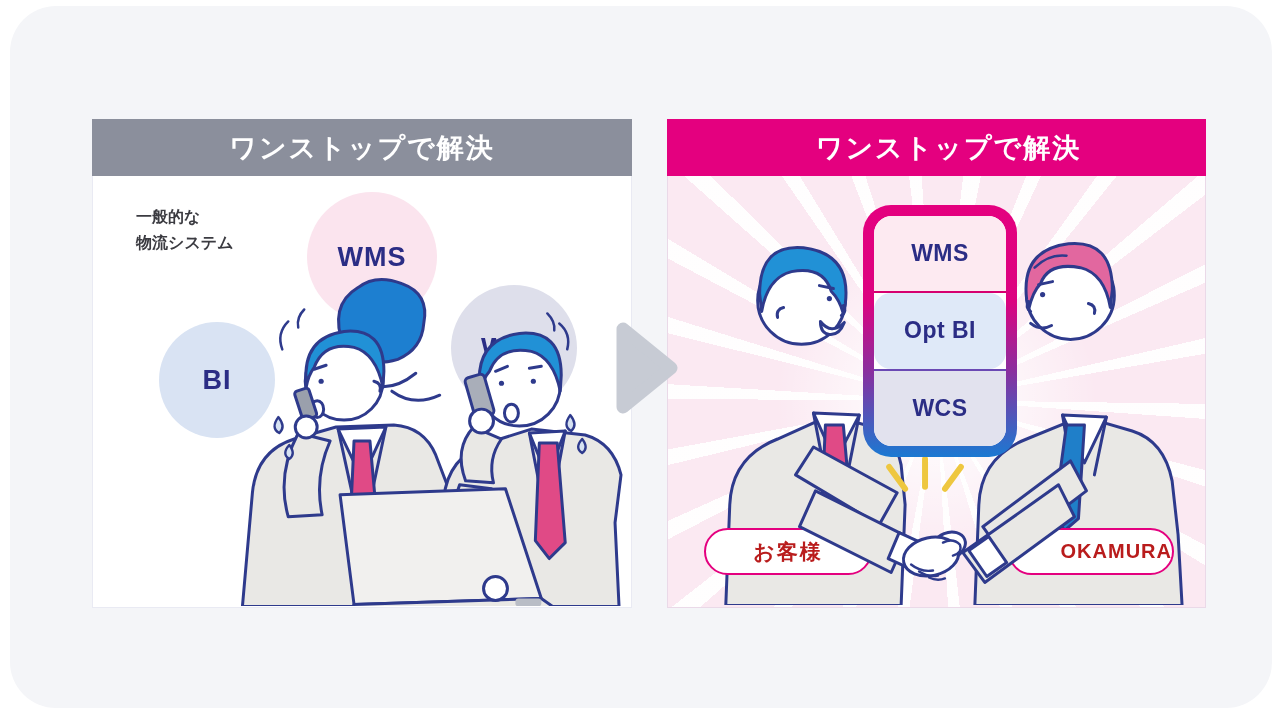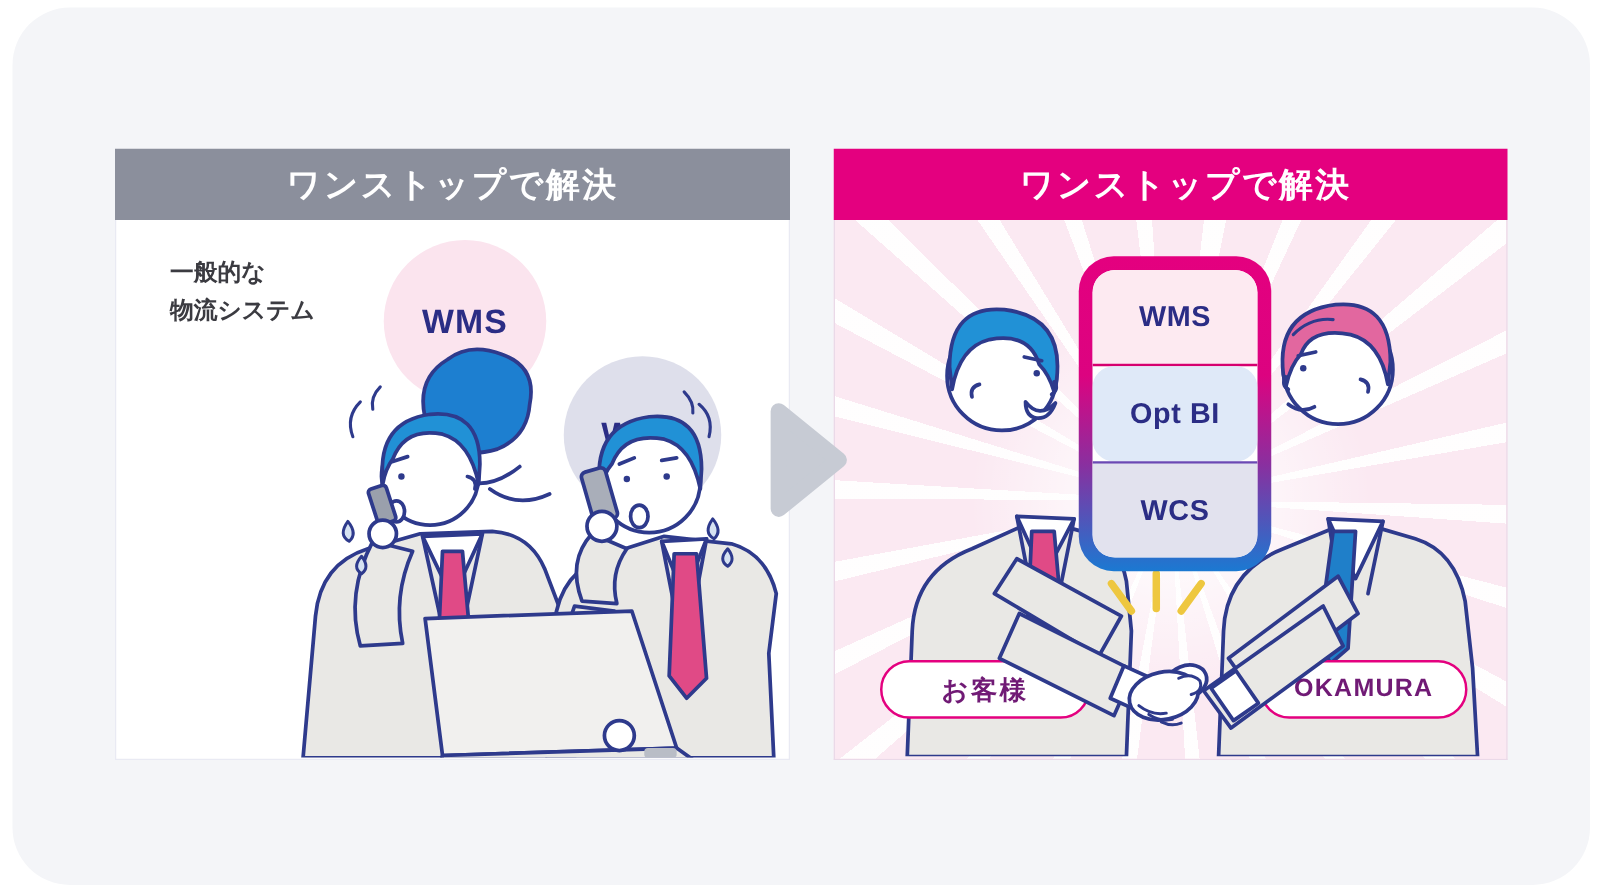--- a/index.html
+++ b/index.html
@@ -22,21 +22,21 @@
 
   
   .rays { position:absolute; inset:0;
           background:
             radial-gradient(circle at 50% 52%, rgba(255,255,255,.9) 0 9%, rgba(255,255,255,0) 46%),
             repeating-conic-gradient(from 8deg at 50% 52%,
                rgba(255,255,255,.95) 0deg 3.2deg, rgba(255,255,255,0) 3.2deg 13.8deg),
             #fbe9f2; }
 
   
-  .caption { position:absolute; left:43px; top:28px; font-size:19px; font-weight:bold;
+  .caption { position:absolute; left:43px; top:28px; font-size:16px; font-weight:bold;
              color:#3b3b41; line-height:1.6; z-index:3; }
 
   
   .bubble { position:absolute; border-radius:50%; display:flex; align-items:center;
             justify-content:center; font-weight:bold; color:#2b2d85; font-size:27px;
             letter-spacing:1px; z-index:1; }
   .bubble-wms { left:214px; top:16px;  width:130px; height:130px; background:#fbe4ee; }
   .bubble-bi  { left:66px;  top:146px; width:116px; height:116px; background:#d9e3f3; }
   .bubble-wcs { left:358px; top:109px; width:126px; height:126px; background:#dedfeb; }
 
@@ -57,40 +57,43 @@
   .sol-row.wms  { background:#fdeaf1; }
   .sol-row.opt  { background:#dfe9f8;border-radius:17px; }
   .sol-row.wcs  { background:#e2e2ee; }
   .sol-div { height:2px; }
   .sol-div.d1 { background:#d6006f; }
   .sol-div.d2 { background:#6b49b4; }
 
   
   .pill { position:absolute; top:352px; height:47px; background:#ffffff;
           border:2.5px solid #e4007f; border-radius:25px; display:flex; align-items:center;
-          justify-content:center; color:#701a75; font-weight:bold; z-index:4; }
+          justify-content:center; color:#b91c1c; font-weight:bold; z-index:4; }
   .pill-customer { left:36px;  width:168px; font-size:21px; letter-spacing:2px; }
-  .pill-vendor   { left:340px; width:166px; font-size:20px; letter-spacing:1px; }
+  .pill-vendor   { left:340px; width:166px; font-size:20px; letter-spacing:1px;justify-content:flex-end; }
 </style>
 </head>
 <body>
 
 <div class="canvas">
 
   <div class="panel panel-left">
     <div class="panel-header gray">ワンストップで解決</div>
     <div class="panel-body">
 
       <div class="caption">
         <span>一般的な</span><br>
         <span>物流システム</span>
       </div>
 
       <div class="bubble bubble-wms">
         <span>WMS</span>
+      </div>
+      <div class="bubble bubble-bi">
+        <span>BI</span>
       </div>
       <div class="bubble bubble-wcs">
         <span>WCS</span>
       </div>
 
       <svg class="ill" viewBox="0 0 540 432">
         <g stroke="#2e3a8c" stroke-width="3" stroke-linecap="round" stroke-linejoin="round">
 
           <path d="M252 172 Q236 130 266 112 Q284 98 310 108 Q338 118 332 148 Q330 174 306 184 Q272 194 252 172 Z" fill="#1d7fd0"></path>
           <path d="M262 200 Q292 224 324 198" fill="none"></path>

